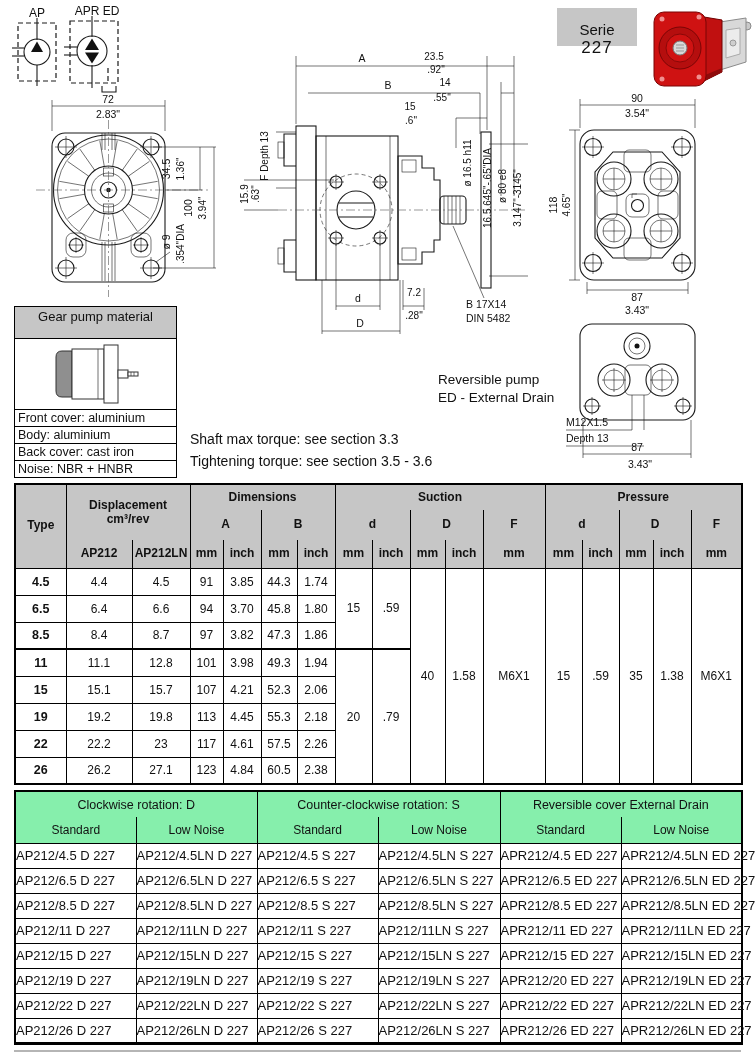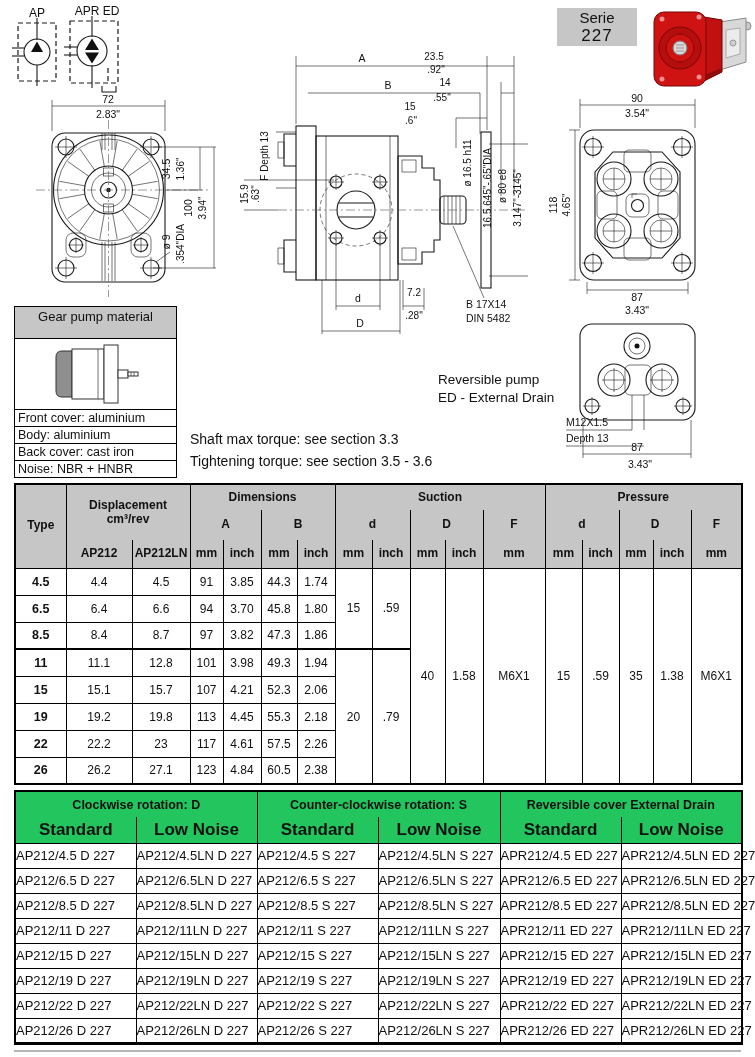--- a/index.html
+++ b/index.html
@@ -6,42 +6,42 @@
   html,body{background:#fff}
   body{position:relative;width:755px;height:1057px;font-family:"Liberation Sans","DejaVu Sans",sans-serif;color:#111;overflow:hidden}
   .abs{position:absolute}
   svg text{font-family:"Liberation Sans","DejaVu Sans",sans-serif;fill:#111}
   .ln{fill:none;stroke:#1a1a1a;stroke-width:1.1}
   .tn{fill:none;stroke:#1a1a1a;stroke-width:.6}
   .cl{fill:none;stroke:#555;stroke-width:.6;stroke-dasharray:9 3 2 3}
   .dsh{fill:none;stroke:#1a1a1a;stroke-width:1.2;stroke-dasharray:5 3}
   .dim{font-size:10.5px}
   .dims{font-size:10px}
-  .badge{left:557px;top:8px;width:80px;height:38px;background:#c6c6c6;text-align:center;line-height:1.1;padding-top:2px}
+  .badge{left:557px;top:8px;width:80px;height:38px;background:#c6c6c6;text-align:center;line-height:1.1;padding-top:14px}
   .badge .b1{font-size:15px}
   .badge .b2{font-size:17px;letter-spacing:1px}
   .revnote{left:438px;top:371px;font-size:13.5px;line-height:18px}
   .note{font-size:14px}
   .matbox{left:14px;top:306px;width:163px;border:1px solid #000;background:#fff}
   .matbox .mtitle{background:#c6c6c6;border-bottom:1px solid #000;font-size:13px;text-align:center;height:32px;line-height:20px}
   .matbox .mimg{height:70px;display:flex;align-items:center;justify-content:center}
   .matbox .mrow{border-top:1px solid #000;font-size:12.5px;height:17px;line-height:16px;padding-left:3px;white-space:nowrap}
   table{border-collapse:collapse;table-layout:fixed;background:#fff}
   #spec-table{position:absolute;left:14px;top:483px;width:727px;border:2px solid #000}
   #spec-table th{background:#c6c6c6;font-weight:bold;font-size:12px;border:1px solid #000;line-height:1.15}
   #spec-table tr.h1 th{border-bottom:none;height:26px}
   #spec-table tr.h2 th{border-top:none;border-bottom:none;height:30px}
   #spec-table tr.h3 th{border-top:none;height:28px}
   #spec-table td{border:1px solid #000;font-size:12px;text-align:center;height:27px}
   #spec-table td.type{font-weight:bold;font-size:12.5px}
   #spec-table tr.thick td{border-top:2px solid #000}
   #order-table{position:absolute;left:14px;top:790px;width:727px;border:2px solid #000;border-bottom:3px solid #000}
-  #order-table th{background:#22c55e;font-weight:bold;font-size:12.5px;border:1px solid #000}
+  #order-table th{background:#86efac;font-weight:normal;font-size:12.5px;border:1px solid #000}
   #order-table tr.h1 th{border-bottom:none;height:26px}
-  #order-table tr.h2 th{border-top:none;height:26px;font-size:17px}
+  #order-table tr.h2 th{border-top:none;height:26px;font-size:12px}
   #order-table td{border:1px solid #000;font-size:13px;text-align:left;height:25px;white-space:nowrap}
   .grayrule{left:14px;top:1050px;width:727px;height:2px;background:#b5b5b5}
 </style>
 </head>
 <body>
 
 <svg class="abs" style="left:10px;top:6px" width="54" height="84" viewBox="0 0 54 84">
   <text x="27" y="11" font-size="12" text-anchor="middle">AP</text>
   <rect x="8" y="17" width="38" height="58" class="dsh"></rect>
   <line x1="27" y1="12" x2="27" y2="34" class="ln"></line>
@@ -589,21 +589,21 @@
         <td>AP212/15 S 227</td>
         <td>AP212/15LN S 227</td>
         <td>APR212/15 ED 227</td>
         <td>APR212/15LN ED 227</td>
       </tr>
       <tr>
         <td>AP212/19 D 227</td>
         <td>AP212/19LN D 227</td>
         <td>AP212/19 S 227</td>
         <td>AP212/19LN S 227</td>
-        <td>APR212/19 ED 227</td>
+        <td>APR212/20 ED 227</td>
         <td>APR212/19LN ED 227</td>
       </tr>
       <tr>
         <td>AP212/22 D 227</td>
         <td>AP212/22LN D 227</td>
         <td>AP212/22 S 227</td>
         <td>AP212/22LN S 227</td>
         <td>APR212/22 ED 227</td>
         <td>APR212/22LN ED 227</td>
       </tr>

